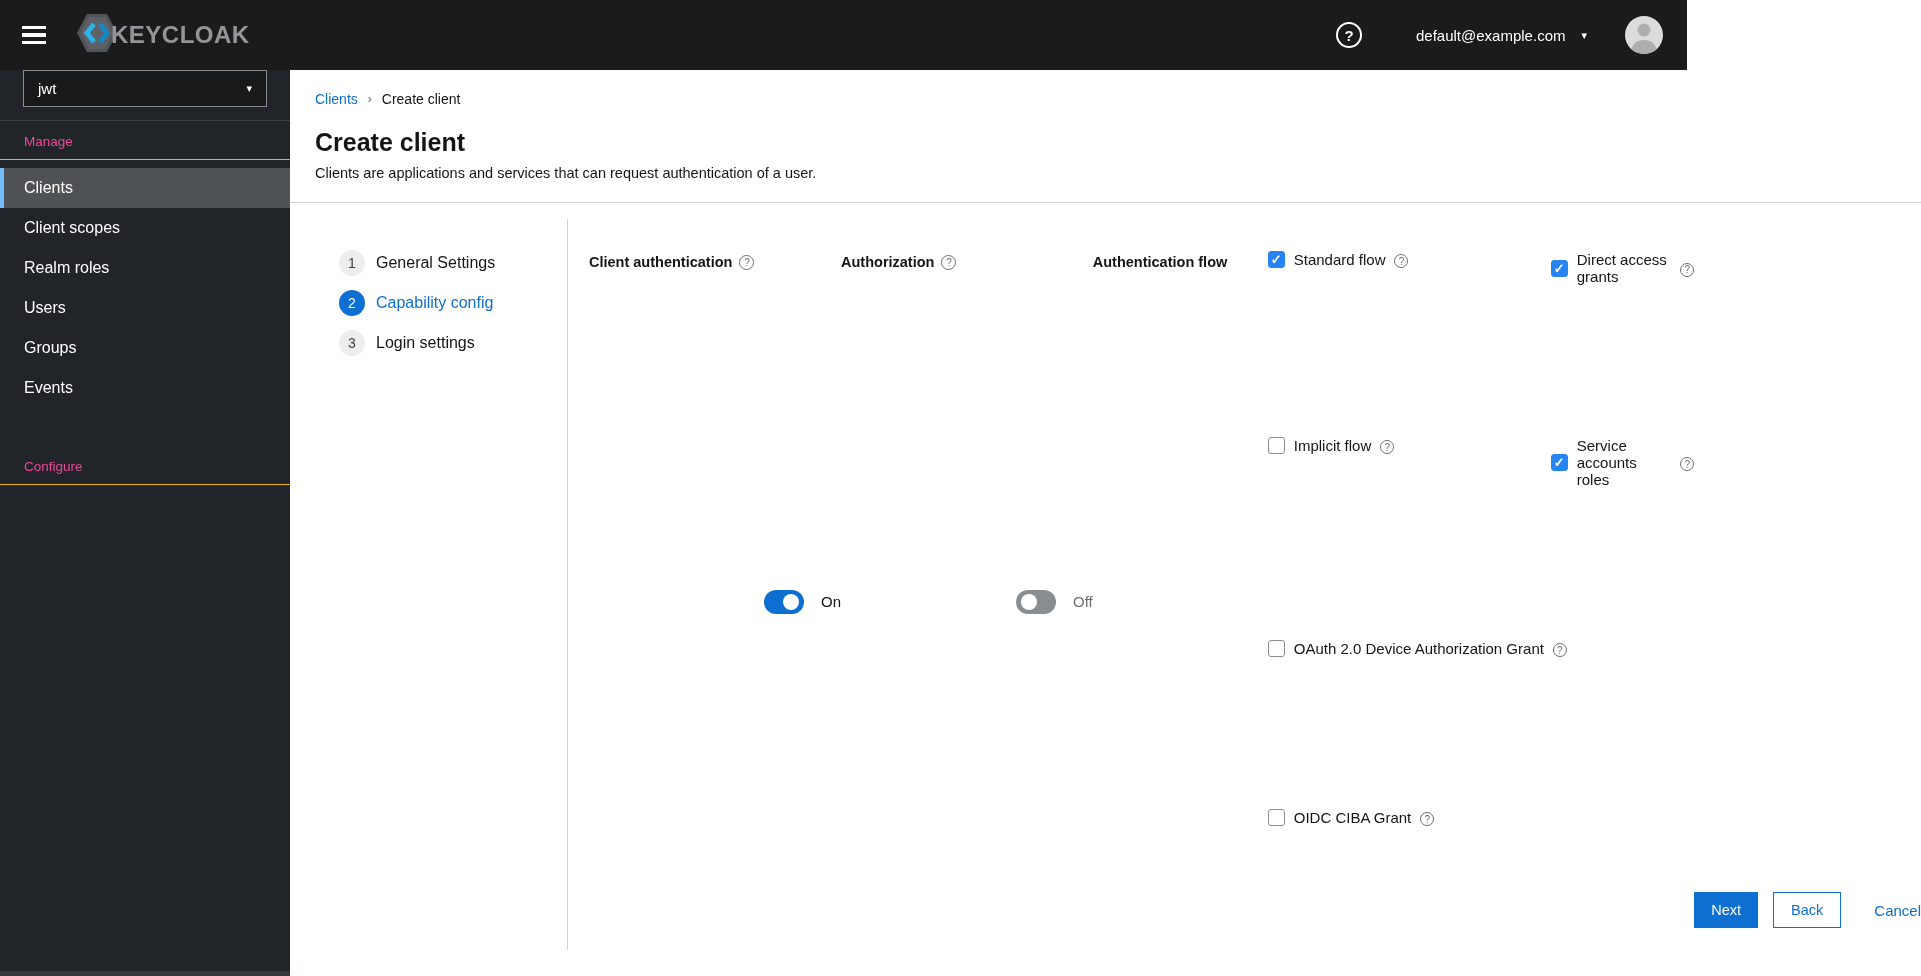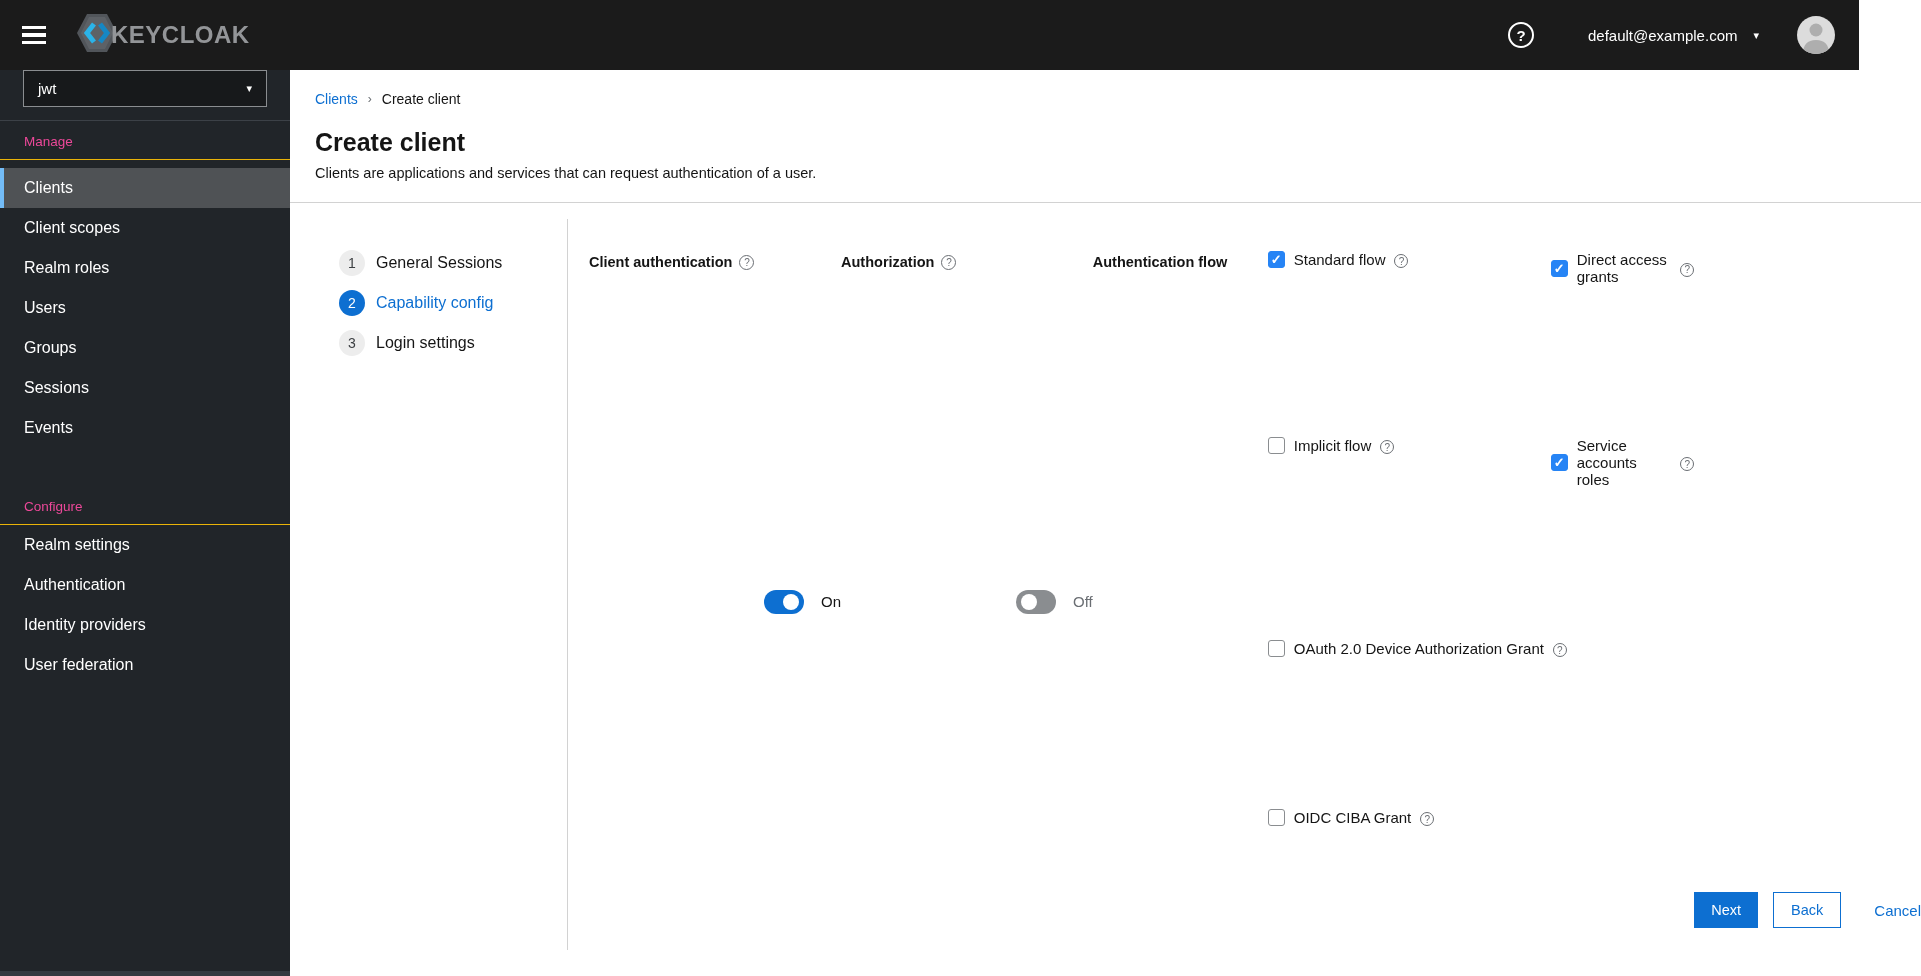--- a/index.html
+++ b/index.html
@@ -4,21 +4,21 @@
 <style>
   * { box-sizing: border-box; }
   html,body { margin:0; padding:0; }
   body {
     width:1921px; height:976px; overflow:hidden; position:relative;
     font-family:"Liberation Sans", sans-serif; background:#ffffff; color:#151515;
   }
 
   
   .masthead {
-    position:absolute; top:0; left:0; width:1859px; height:70px;
+    position:absolute; top:0; left:0; width:1687px; height:70px;
     background:var(--masthead-bg,#1b1b1b); display:flex; align-items:center; color:#fff;
   }
   .hamburger { margin-left:22px; width:24px; height:18px; display:flex; flex-direction:column; justify-content:space-between; cursor:pointer; background:none; border:none; padding:0; }
   .hamburger span { display:block; height:3.2px; width:24px; background:#fff; }
   .brand { display:flex; align-items:center; margin-left:30px; cursor:pointer; }
   .brand-text { font-size:24px; font-weight:bold; color:#939598; letter-spacing:0.5px; margin-left:-7px; }
   .mast-right { margin-left:auto; display:flex; align-items:center; }
   .help-circle {
     width:26px; height:26px; border:2px solid #fff; border-radius:50%;
     display:flex; align-items:center; justify-content:center;
@@ -169,61 +169,44 @@
     <li class="nav-item">
         <span>Realm roles</span>
       </li>
     <li class="nav-item">
         <span>Users</span>
       </li>
     <li class="nav-item">
         <span>Groups</span>
       </li>
     <li class="nav-item">
-        <span>Sessions</span>
-      </li>
-    <li class="nav-item">
         <span>Events</span>
       </li>
   </ul>
 
   <div class="nav-section-title configure">Configure</div>
-  <ul class="nav-list">
-    <li class="nav-item">
-        <span>Realm settings</span>
-      </li>
-    <li class="nav-item">
-        <span>Authentication</span>
-      </li>
-    <li class="nav-item">
-        <span>Identity providers</span>
-      </li>
-    <li class="nav-item">
-        <span>User federation</span>
-      </li>
-  </ul>
 </nav>
 
 <main class="main">
   <div class="page-header">
     <div class="breadcrumb">
       <a>Clients</a>
       <span class="crumb-sep">›</span>
       <span>Create client</span>
     </div>
     <h1 class="page-title">Create client</h1>
     <div class="page-subtitle">Clients are applications and services that can request authentication of a user.</div>
   </div>
 
   <div class="content">
 
     <aside class="wizard-nav">
       <div class="step">
         <span class="step-num">1</span>
-        <span class="step-label">General Sessions</span>
+        <span class="step-label">General Settings</span>
       </div>
       <div class="step on">
         <span class="step-num">2</span>
         <span class="step-label">Capability config</span>
       </div>
       <div class="step">
         <span class="step-num">3</span>
         <span class="step-label">Login settings</span>
       </div>
     </aside>

